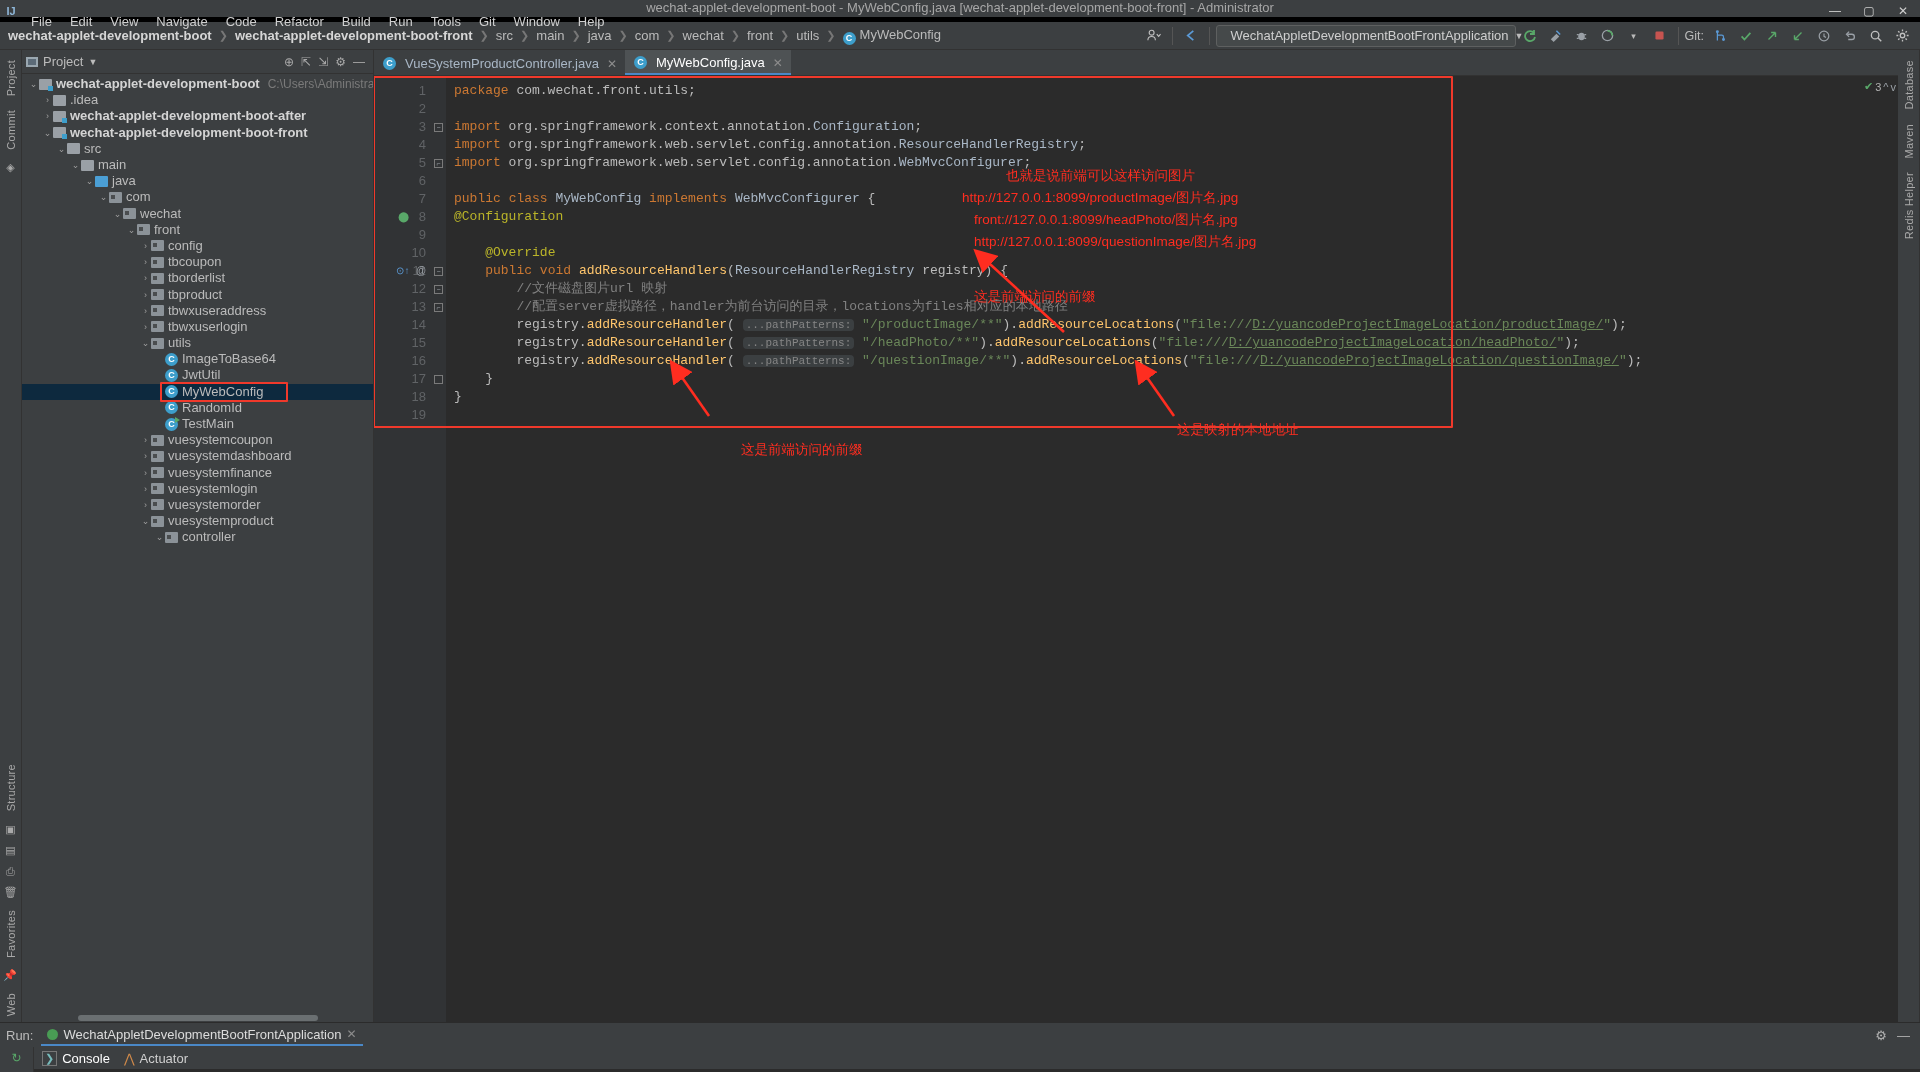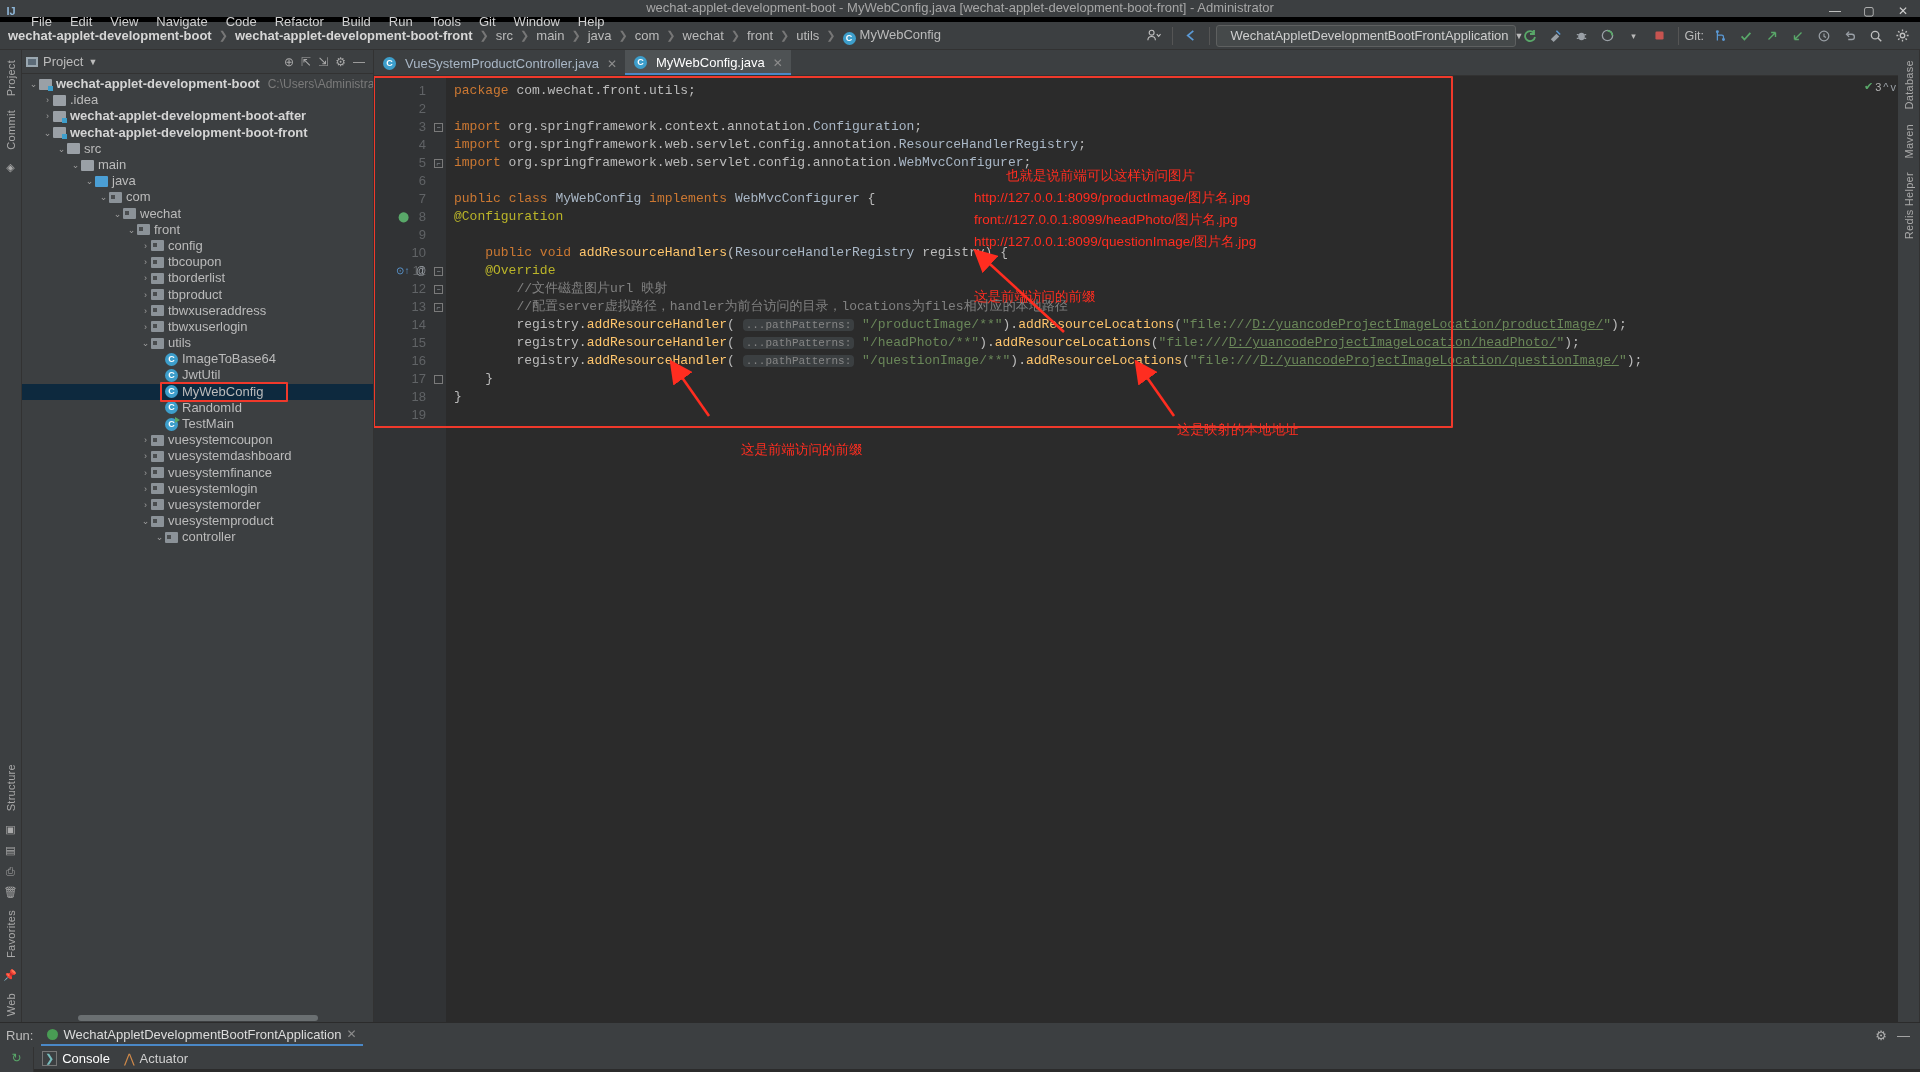--- a/index.html
+++ b/index.html
@@ -564,42 +564,42 @@
       <div id="code" class="mono">
           <div class="cl"><span class="kw">package</span> com.wechat.front.utils;</div>
           <div class="cl">&nbsp;</div>
           <div class="cl"><span class="kw">import</span> org.springframework.context.annotation.<span class="cls2">Configuration</span>;</div>
           <div class="cl"><span class="kw">import</span> org.springframework.web.servlet.config.annotation.<span class="cls2">ResourceHandlerRegistry</span>;</div>
           <div class="cl"><span class="kw">import</span> org.springframework.web.servlet.config.annotation.<span class="cls2">WebMvcConfigurer</span>;</div>
           <div class="cl">&nbsp;</div>
           <div class="cl"><span class="kw">public</span> <span class="kw">class</span> <span class="cls2">MyWebConfig</span> <span class="kw">implements</span> <span class="cls2">WebMvcConfigurer</span> {</div>
           <div class="cl"><span class="ann">@Configuration</span></div>
           <div class="cl">&nbsp;</div>
+          <div class="cl">    <span class="ann">@Override</span></div>
           <div class="cl">    <span class="kw">public</span> <span class="kw">void</span> <span class="mth">addResourceHandlers</span>(<span class="cls2">ResourceHandlerRegistry</span> registry) {</div>
-          <div class="cl">    <span class="ann">@Override</span></div>
           <div class="cl"><span class="cmt">        //文件磁盘图片url 映射</span></div>
           <div class="cl"><span class="cmt">        //配置server虚拟路径，handler为前台访问的目录，locations为files相对应的本地路径</span></div>
           <div class="cl">        registry.<span class="mth">addResourceHandler</span>( <span class="hintp">...pathPatterns:</span> <span class="str">"/productImage/**"</span>).<span class="mth">addResourceLocations</span>(<span class="str">"file:///<span class="under">D:/yuancodeProjectImageLocation/productImage/</span>"</span>);</div>
           <div class="cl">        registry.<span class="mth">addResourceHandler</span>( <span class="hintp">...pathPatterns:</span> <span class="str">"/headPhoto/**"</span>).<span class="mth">addResourceLocations</span>(<span class="str">"file:///<span class="under">D:/yuancodeProjectImageLocation/headPhoto/</span>"</span>);</div>
           <div class="cl">        registry.<span class="mth">addResourceHandler</span>( <span class="hintp">...pathPatterns:</span> <span class="str">"/questionImage/**"</span>).<span class="mth">addResourceLocations</span>(<span class="str">"file:///<span class="under">D:/yuancodeProjectImageLocation/questionImage/</span>"</span>);</div>
           <div class="cl">    }</div>
           <div class="cl">}</div>
           <div class="cl">&nbsp;</div>
         </div>
       <div id="marker-strip"></div>
 
       <div id="inspect-badge">
         <span style="color:#59a869">✔</span>
         <span>3</span>
         <span style="color:#9aa0a6">^</span>
           <span style="color:#9aa0a6">v</span>
       </div>
 
       <div class="ann-text" style="left:600px;top:91px;margin-left:32px;">也就是说前端可以这样访问图片</div>
-      <div class="ann-text" style="left:600px;top:113px;">http://127.0.0.1:8099/productImage/图片名.jpg</div>
+      <div class="ann-text" style="left:588px;top:113px;">http://127.0.0.1:8099/productImage/图片名.jpg</div>
       <div class="ann-text" style="left:600px;top:135px;">front://127.0.0.1:8099/headPhoto/图片名.jpg</div>
       <div class="ann-text" style="left:600px;top:157px;">http://127.0.0.1:8099/questionImage/图片名.jpg</div>
       <div class="ann-text" style="left:600px;top:212px;">这是前端访问的前缀</div>
       <div class="ann-text" style="left:367px;top:345px;margin-top:20px;">这是前端访问的前缀</div>
       <div class="ann-text" style="left:803px;top:345px;">这是映射的本地地址</div>
 
       <svg class="arrays arrows" width="1200" height="430">
         <defs>
           <marker id="ah" markerWidth="9" markerHeight="9" refX="6" refY="4.5" orient="auto">
             <path d="M0,0 L9,4.5 L0,9 z" fill="#ff2d20"></path>

